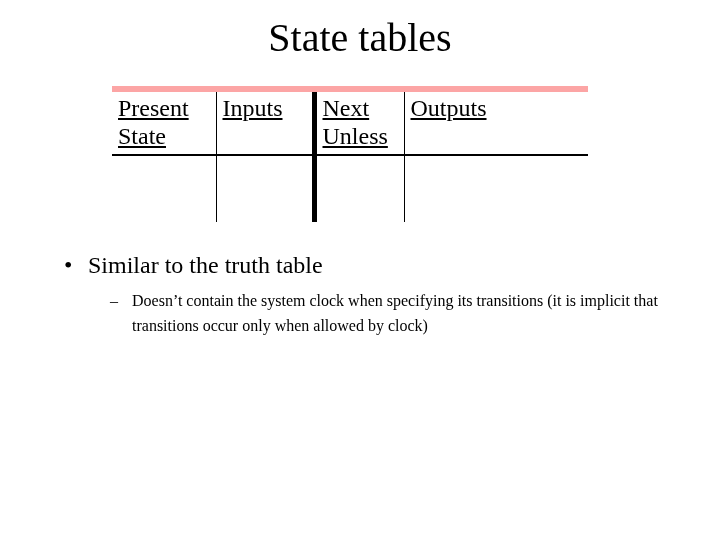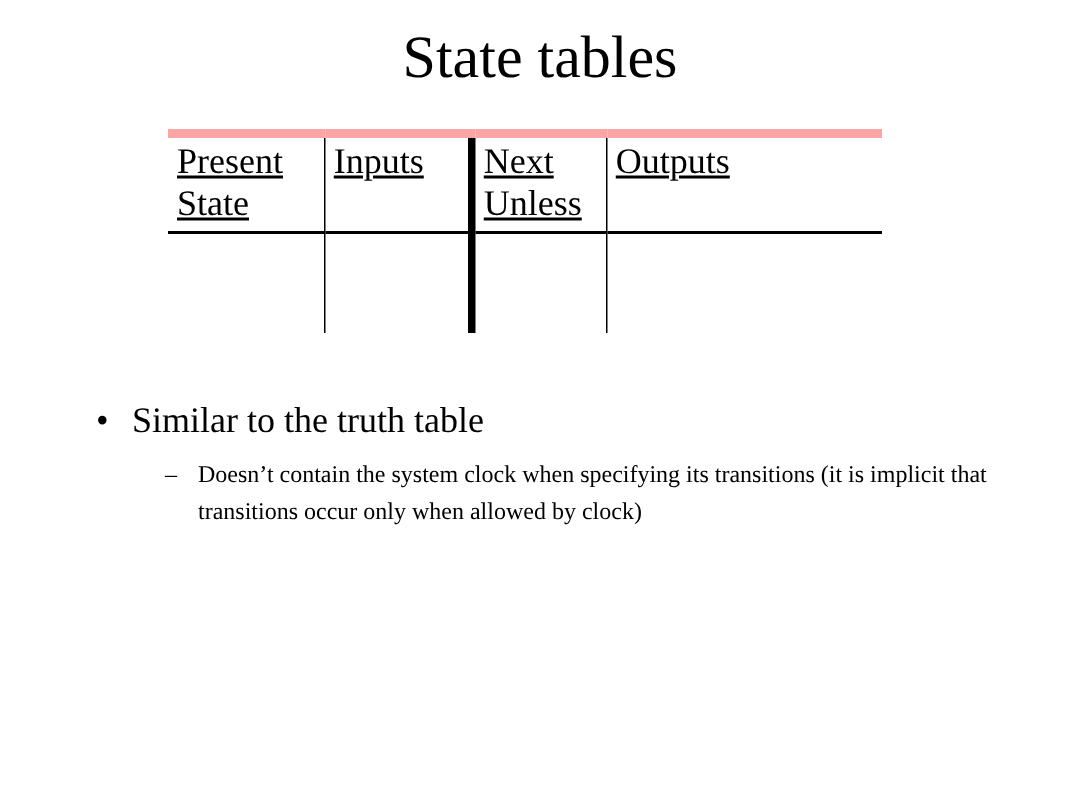--- a/index.html
+++ b/index.html
@@ -62,21 +62,21 @@
   
   .head-row th.sep-right-thin, .body-row td.sep-right-thin {
     border-right: 1.5px solid #000;
   }
   
   .head-row th.sep-right-thick, .body-row td.sep-right-thick {
     border-right: 5px solid #000;
   }
   .bullets {
     position: absolute;
-    top: 266px;
+    top: 250px;
     left: 64px;
     right: 48px;
   }
   .b1 {
     font-size: 24px;
     line-height: 30px;
     margin: 0 0 8px 0;
     padding-left: 24px;
     text-indent: -24px;
   }

